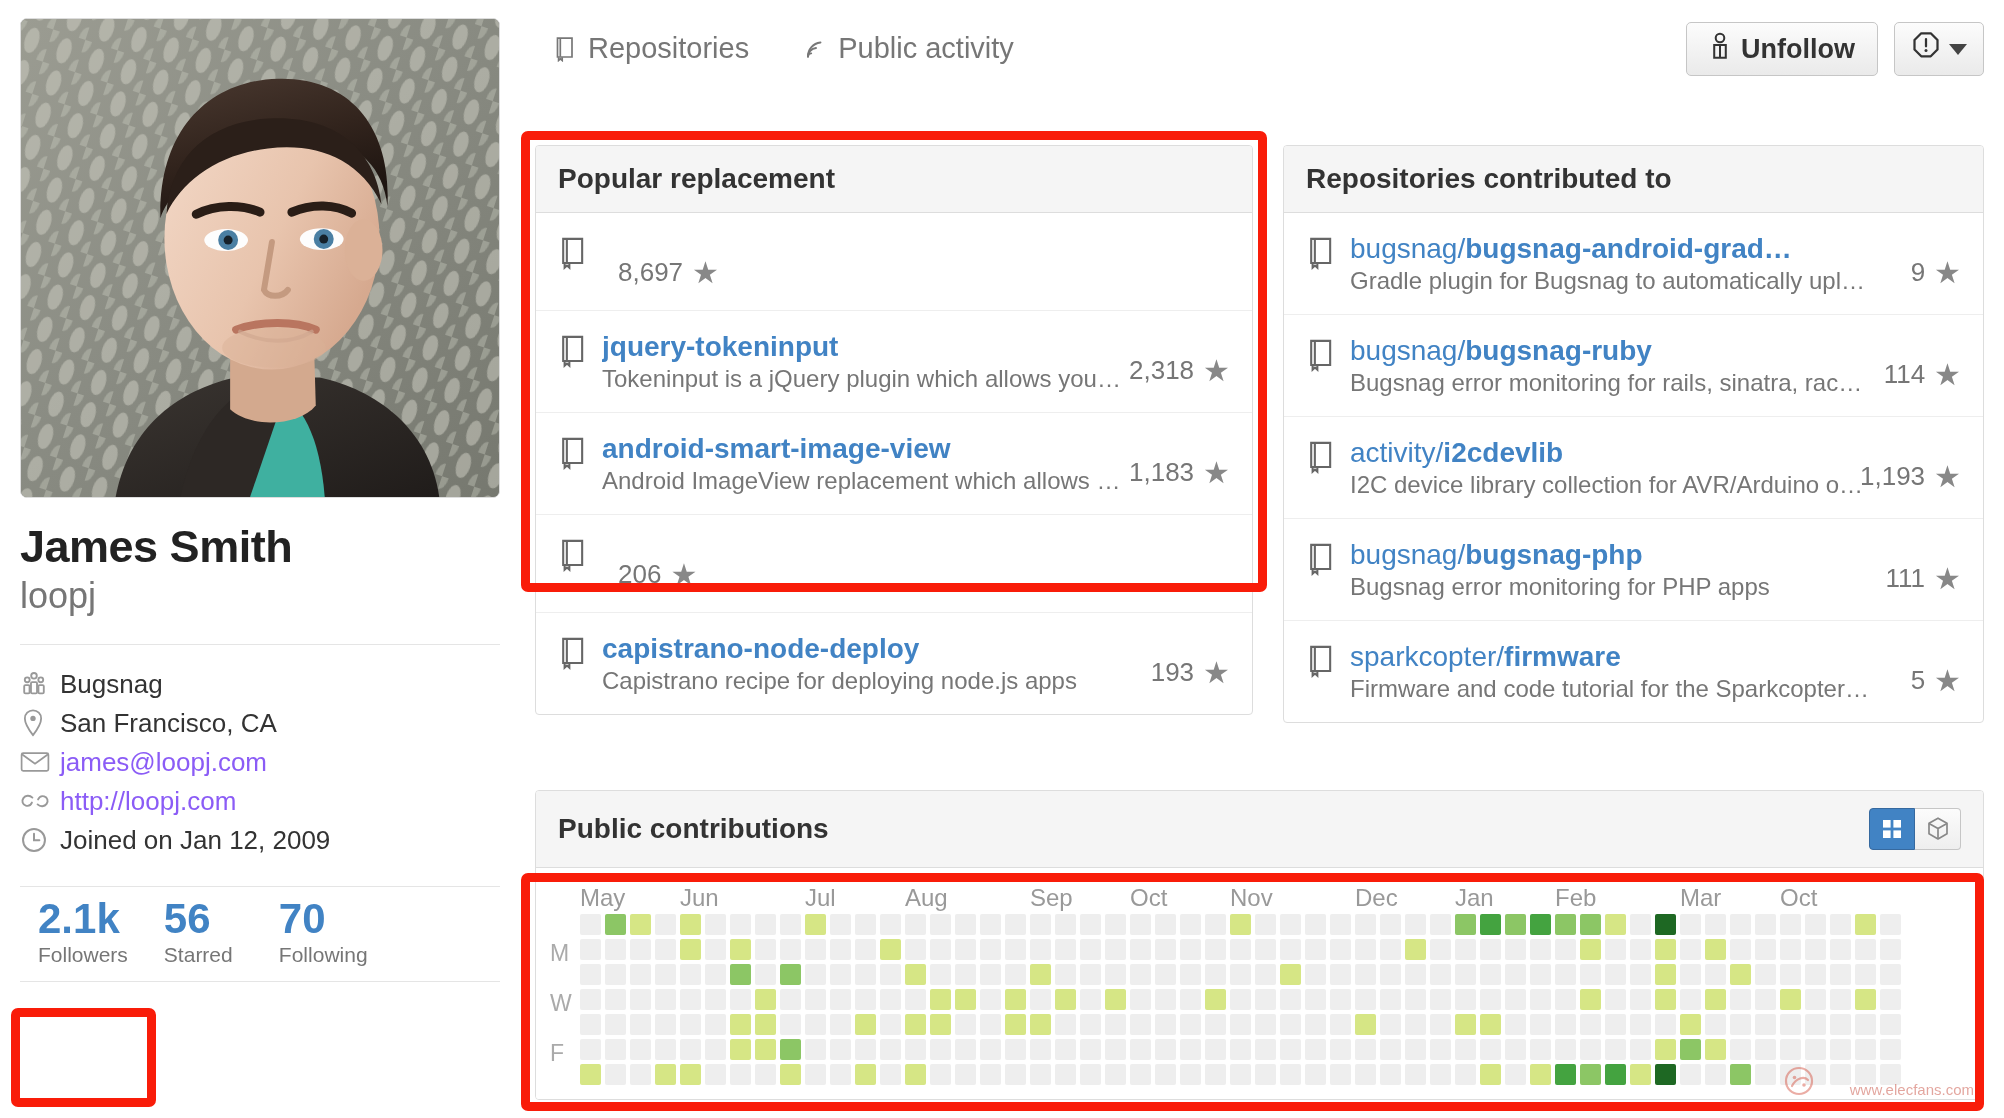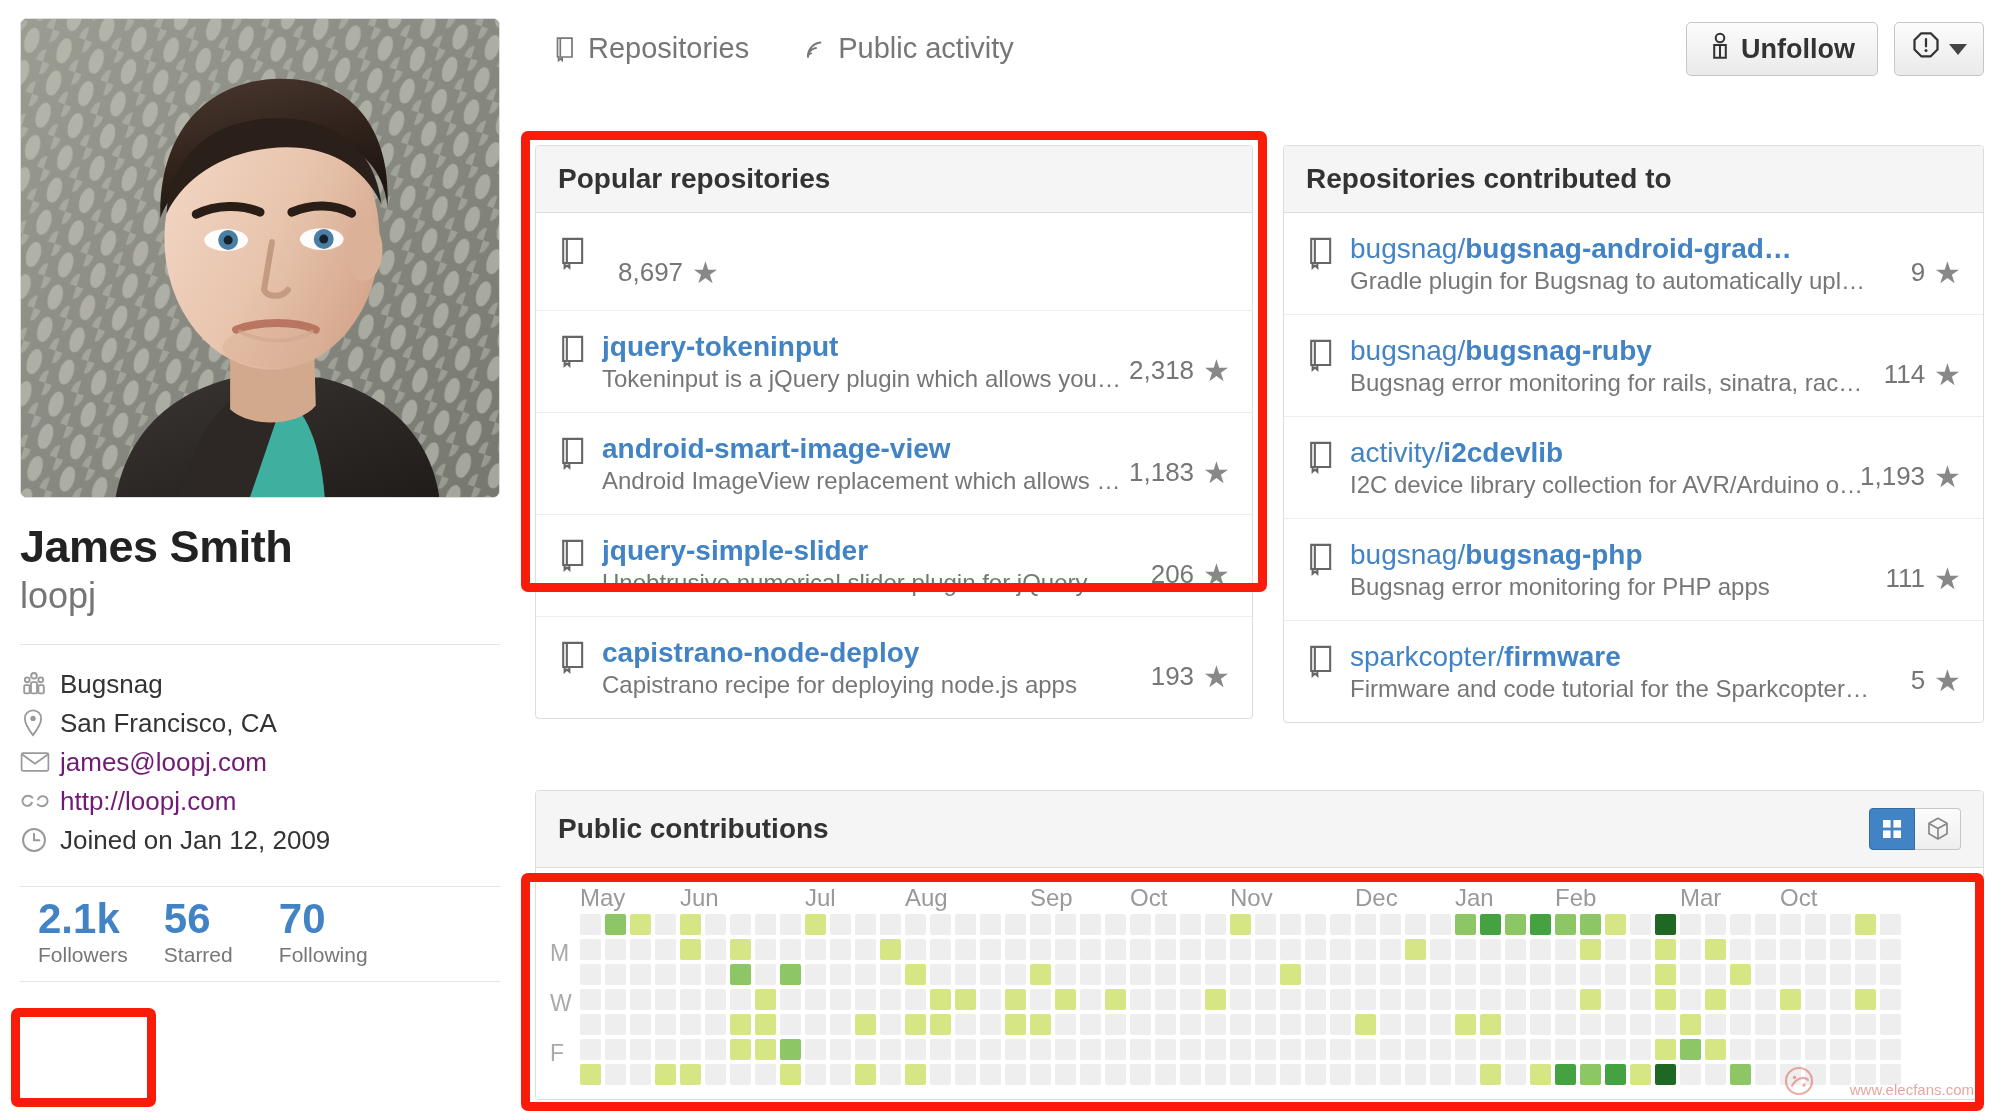--- a/index.html
+++ b/index.html
@@ -34,21 +34,21 @@
   .info-row {
     display: flex; align-items: center;
     height: 39px; font-size: 26px; color: #333;
   }
   .info-row .ico {
     width: 40px; flex: 0 0 40px; display: flex;
     align-items: center; justify-content: flex-start;
     color: #999;
   }
   .info-row .ico svg { display:block; }
-  .info-row a { color: #701a75; text-decoration: none; }
+  .info-row a { color: #8b5cf6; text-decoration: none; }
 
   .stats {
     display: flex; border-top: 1px solid #e5e5e5;
     border-bottom: 1px solid #e5e5e5;
     margin-top: 26px; height: 96px;
   }
   .stat {
     flex: 0 0 auto; padding: 10px 30px 8px 0; text-align: left;
     min-width: 115px;
   }
@@ -372,21 +372,21 @@
           <path d="M12 6.4 V12.2" stroke-linecap="round"></path>
           <circle cx="12" cy="15.6" r="1.2" fill="#333" stroke="none"></circle>
         </svg>
       </span>
       <span class="caret"></span>
     </div>
   </div>
 
   <div class="panel panel-popular">
     <div class="panel-head">
-      <span>Popular repositories</span>
+      <span>Popular replacement</span>
     </div>
     <ul class="repo-list" id="popular-list">
         <li class="repo-item">
           <span class="repo-ico"><svg width="30" height="34" viewBox="0 0 22 26" fill="none" stroke="#666" stroke-width="1.6">
   <path d="M3.5 2.2 H18 V20.6 H3.5 Z"></path>
               <path d="M6.3 2.4 V20.5"></path>
   <path d="M4.6 20.9 L4.6 24.2 L6.4 22.6 L8.2 24.2 L8.2 20.9"></path>
             </svg></span>
           <span class="repo-stars">
             <span>8,697</span>
@@ -416,21 +416,20 @@
             <span>1,183</span>
             <span class="star">★</span>
           </span>
         </li>
         <li class="repo-item">
           <span class="repo-ico"><svg width="30" height="34" viewBox="0 0 22 26" fill="none" stroke="#666" stroke-width="1.6">
   <path d="M3.5 2.2 H18 V20.6 H3.5 Z"></path>
               <path d="M6.3 2.4 V20.5"></path>
   <path d="M4.6 20.9 L4.6 24.2 L6.4 22.6 L8.2 24.2 L8.2 20.9"></path>
             </svg></span>
-          <span class="repo-body"><a class="repo-name" href="#"><span>jquery-simple-slider</span></a><span class="repo-desc">Unobtrusive numerical slider plugin for jQuery</span></span>
           <span class="repo-stars">
             <span>206</span>
             <span class="star">★</span>
           </span>
         </li>
         <li class="repo-item">
           <span class="repo-ico"><svg width="30" height="34" viewBox="0 0 22 26" fill="none" stroke="#666" stroke-width="1.6">
   <path d="M3.5 2.2 H18 V20.6 H3.5 Z"></path>
               <path d="M6.3 2.4 V20.5"></path>
   <path d="M4.6 20.9 L4.6 24.2 L6.4 22.6 L8.2 24.2 L8.2 20.9"></path>

